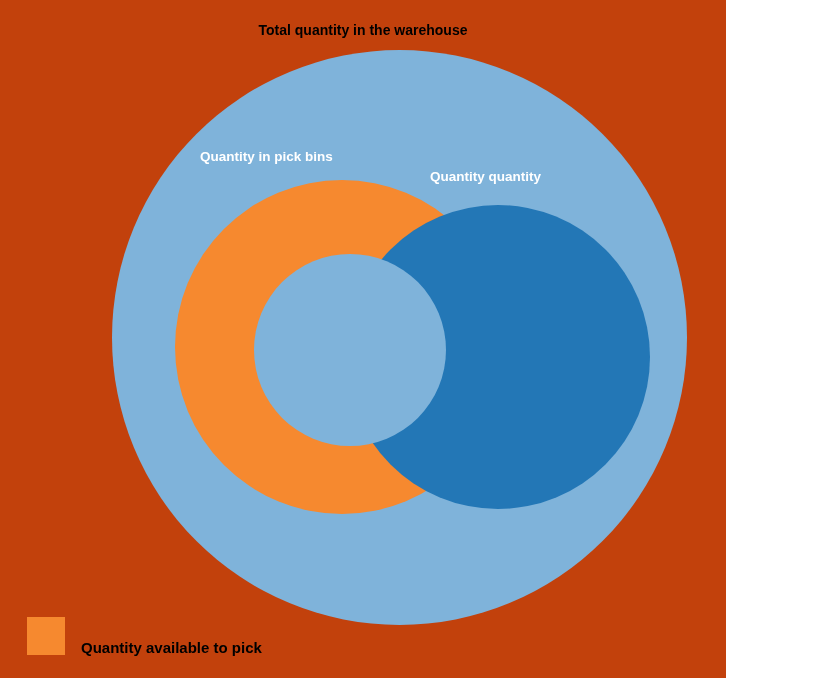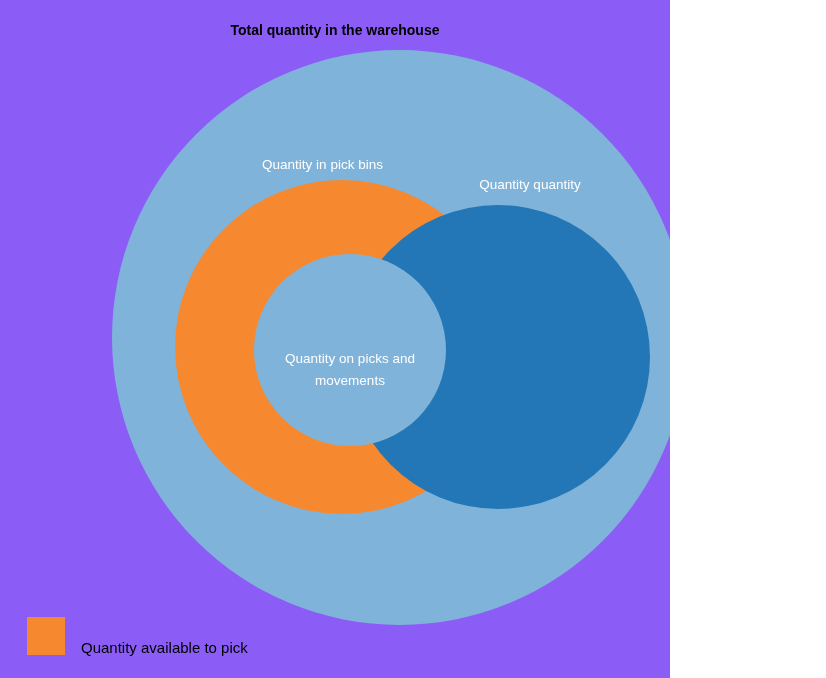--- a/index.html
+++ b/index.html
@@ -3,23 +3,23 @@
 <meta charset="utf-8">
 <style>
   html, body {
     margin: 0;
     padding: 0;
     background: #ffffff;
     font-family: "Liberation Sans", sans-serif;
   }
   .canvas {
     position: relative;
-    width: 670px;
+    width: 726px;
     height: 678px;
-    background: #8b5cf6;
+    background: #c2410c;
     overflow: hidden;
   }
   .circle {
     position: absolute;
     border-radius: 50%;
   }
   .circle-outer {
     left: 112px;
     top: 50px;
     width: 575px;
@@ -50,23 +50,22 @@
     top: 22px;
     text-align: center;
     font-size: 14px;
     font-weight: bold;
     color: #000000;
   }
   .white-label {
     position: absolute;
     color: #ffffff;
     font-size: 13.5px;
-    font-weight: normal;
-    text-align: center;
-    margin-top: 8px;
+    font-weight: bold;
+    text-align: left;
   }
   .label-pickbins {
     left: 200px;
     top: 149px;
     width: 245px;
   }
   .label-reserved {
     left: 430px;
     top: 169px;
     width: 200px;
@@ -85,21 +84,21 @@
     align-items: center;
   }
   .legend-swatch {
     width: 38px;
     height: 38px;
     flex: 0 0 auto;
   }
   .legend-label {
     margin-left: 16px;
     font-size: 15px;
-    font-weight: normal;
+    font-weight: bold;
     color: #000000;
     margin-top: 24px;
   }
 </style>
 </head>
 <body>
 
 <div class="canvas">
 
   <div class="diagram-title">Total quantity in the warehouse</div>
@@ -109,20 +108,19 @@
   <div class="circle circle-pickbins" style="background-color: rgb(246, 137, 47);"></div>
 
   <div class="circle circle-reserved" style="background-color: rgb(35, 119, 182);"></div>
 
   <div class="circle circle-center" style="background-color: rgb(127, 179, 218);"></div>
 
   <div class="white-label label-pickbins">Quantity in pick bins</div>
 
   <div class="white-label label-reserved">Quantity quantity</div>
 
-  <div class="white-label label-center">Quantity on picks and movements</div>
 
   <div class="legend">
     <div class="legend-swatch" style="background-color: rgb(246, 137, 47);"></div>
     <div class="legend-label">Quantity available to pick</div>
   </div>
 
 </div>
 
 </body></html>

